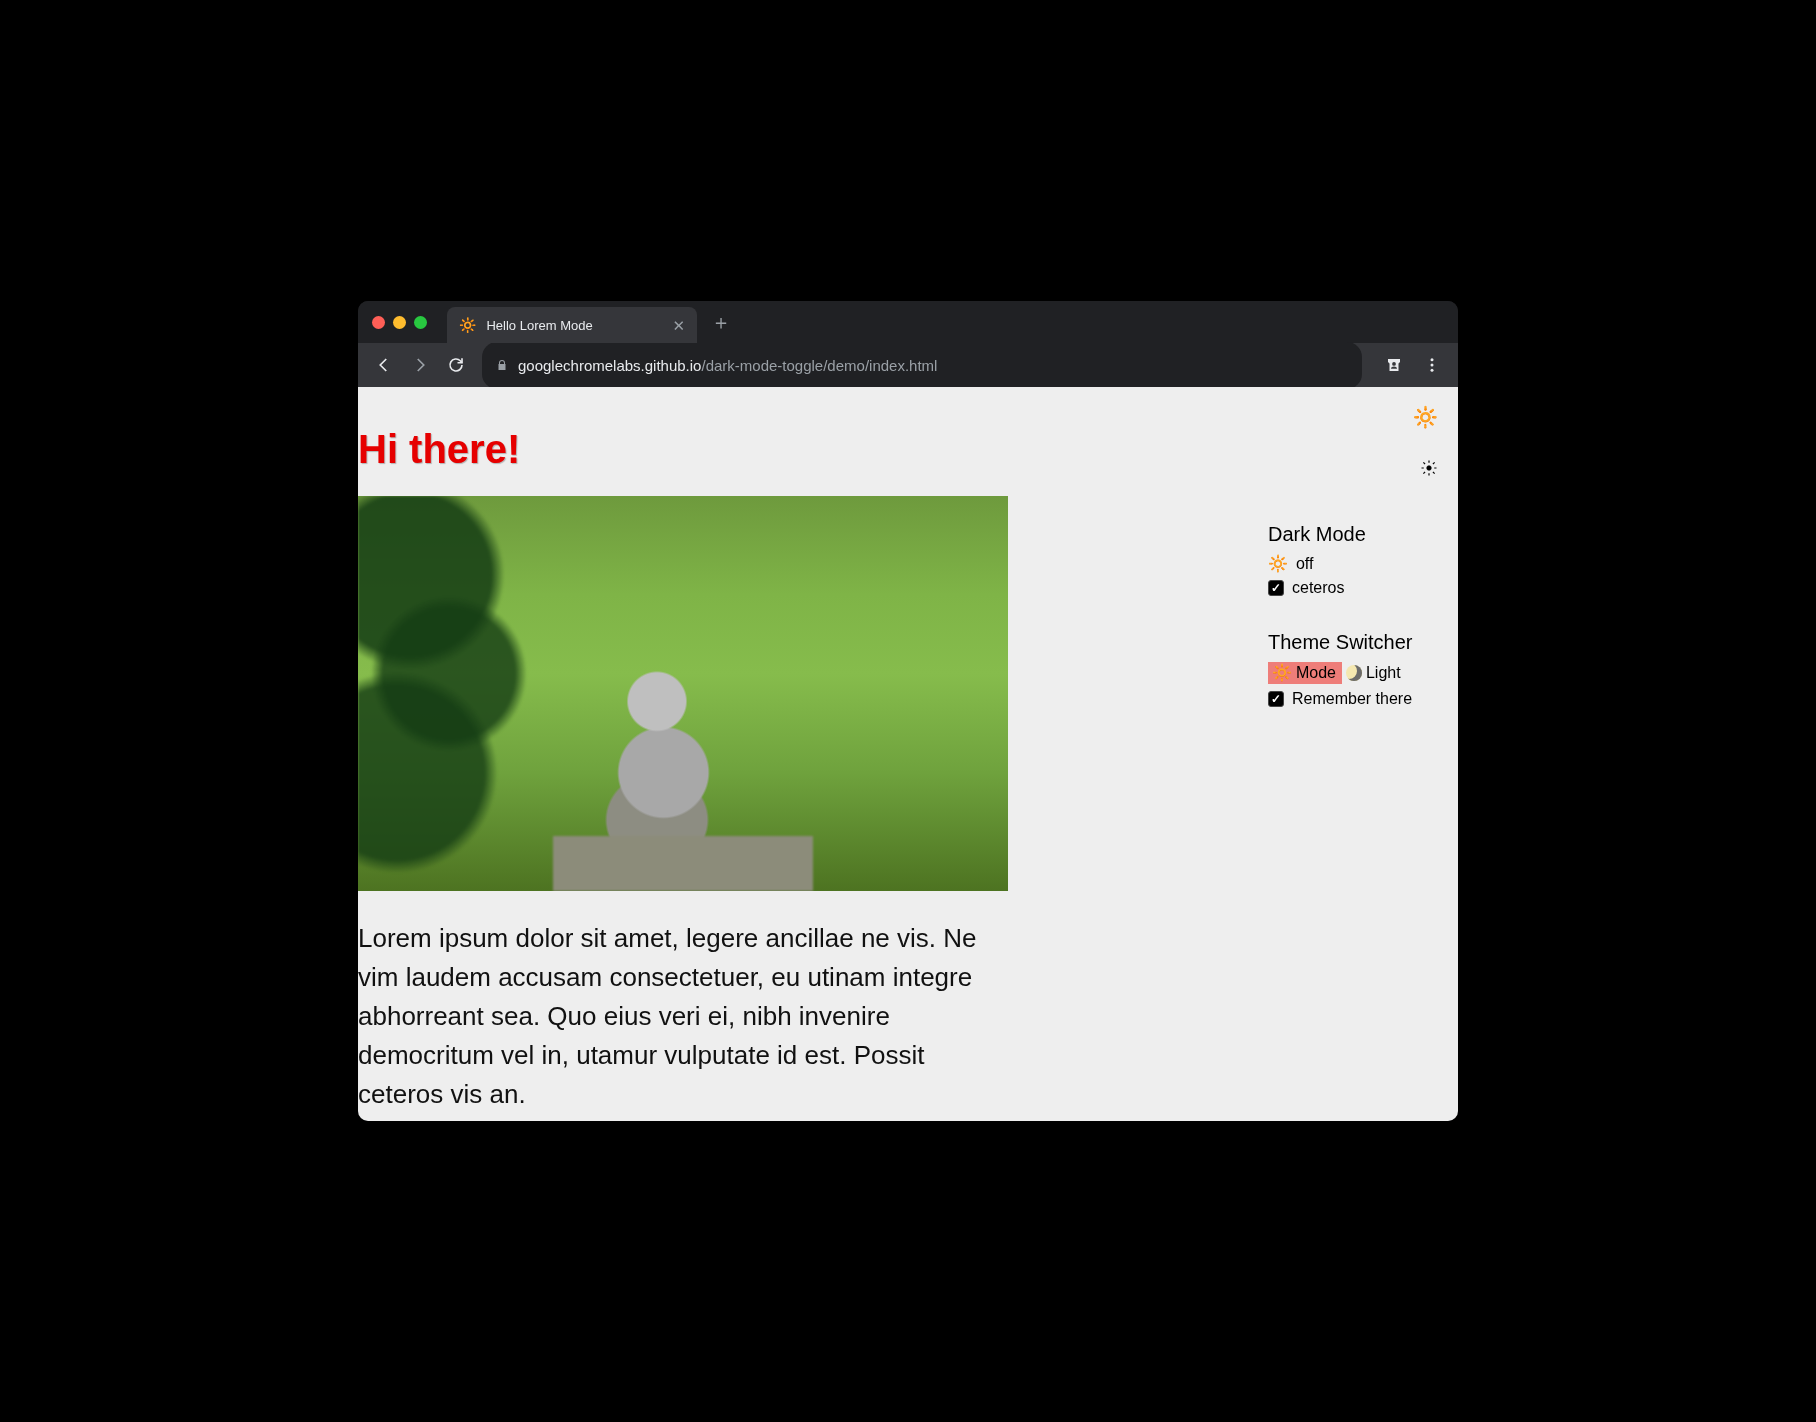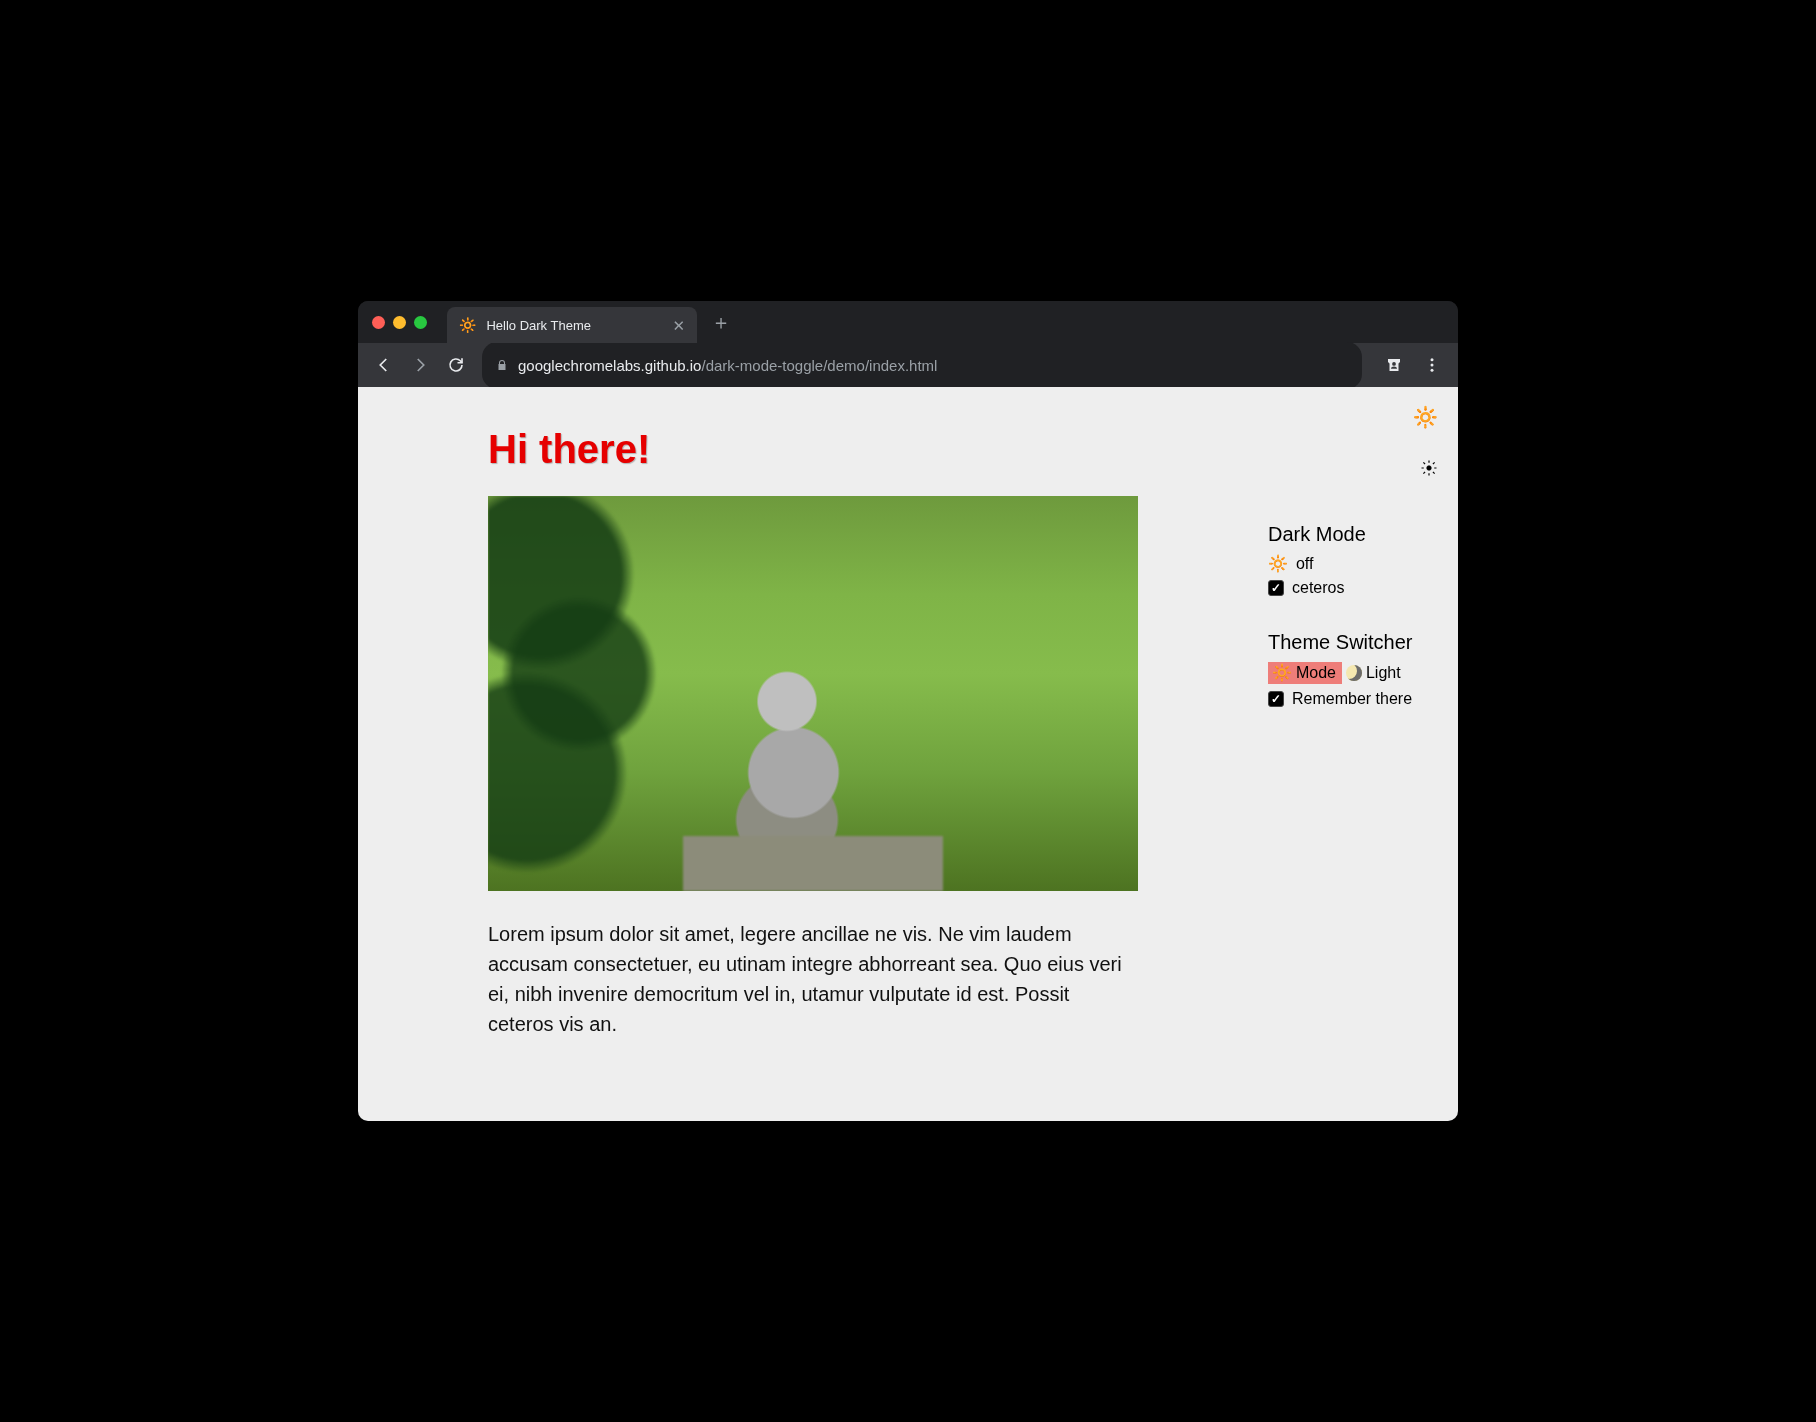--- a/index.html
+++ b/index.html
@@ -97,21 +97,20 @@
     flex:1;
     background:#eeeeee;
     position:relative;
     display:flex;
     overflow:hidden;
   }
   .content {
     flex:1;
     padding: 40px 0 38px 0;
     display:flex;
-    justify-content:center;
     overflow:auto;
   }
   .article { width: 650px; }
   .article h1 {
     font-size: 40px;
     font-weight: 800;
     color:#e60000;
     text-shadow: 1px 1px 1px rgba(0,0,0,.25);
     margin-bottom: 24px;
   }
@@ -138,21 +137,21 @@
   }
   .hero::after{
     
     content:"";
     position:absolute; left:30%; right:30%; bottom:0; height:14%;
     background:#8c8c7a;
     filter: blur(1px);
   }
   .article p {
     margin-top: 28px;
-    font-size: 20px;
+    font-size: 26px;
     line-height: 1.5;
     color:#111;
   }
 
   
   .aside {
     width: 190px;
     padding: 18px 20px 0 0;
     flex-shrink:0;
   }
@@ -202,21 +201,21 @@
 <div class="window">
 
   <div class="tab-strip">
     <div class="traffic-lights">
       <div class="tl close"></div>
       <div class="tl min"></div>
       <div class="tl max"></div>
     </div>
     <div class="tab">
       <span class="favicon">🔆</span>
-      <span class="tab-title">Hello Dark Theme</span>
+      <span class="tab-title">Hello Lorem Mode</span>
       <span class="tab-x">✕</span>
     </div>
     <span class="new-tab">＋</span>
   </div>
 
   <div class="toolbar">
     <div class="nav-btn enabled">
       <svg width="18" height="18" viewBox="0 0 24 24" fill="none" stroke="currentColor" stroke-width="2.2">
           <path d="M15 4l-8 8 8 8"></path>
         </svg>

